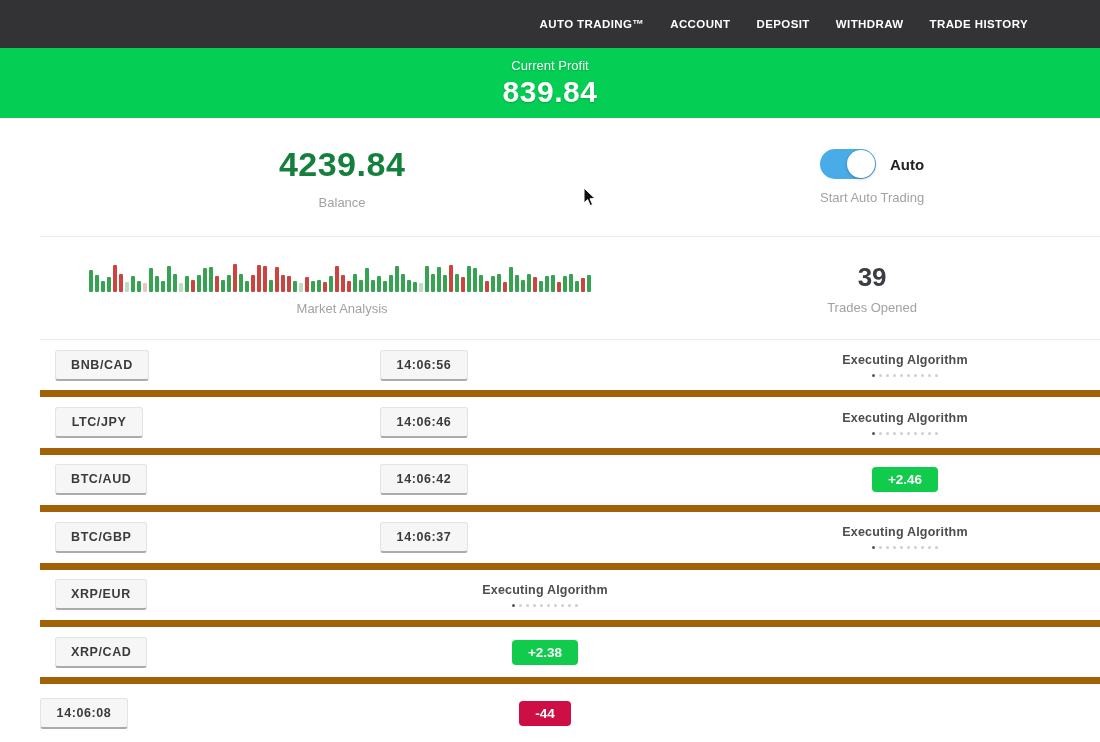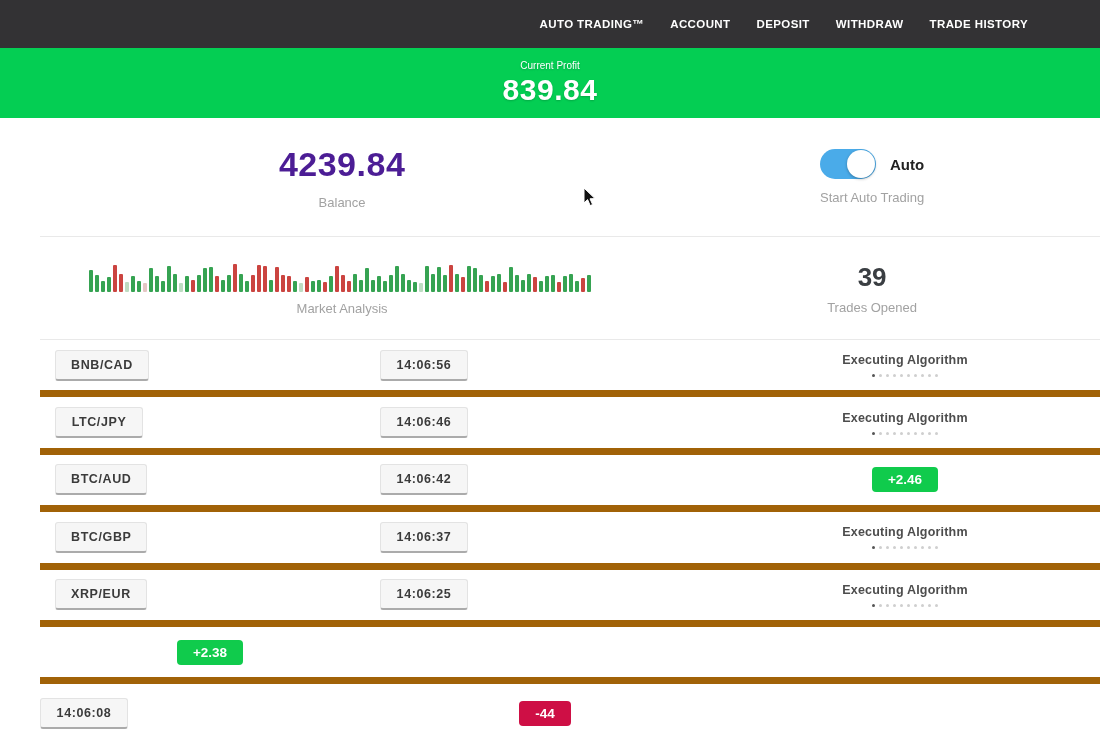--- a/index.html
+++ b/index.html
@@ -9,30 +9,30 @@
   
   .topnav { height:48px; background:var(--nav-bg,#333234); display:flex;
     align-items:center; justify-content:flex-end; padding-right:72px; gap:26px; }
   .topnav .nav-item { color:#fff; font-size:11.5px; font-weight:700;
     letter-spacing:.4px; cursor:pointer; white-space:nowrap; }
 
   
   .banner { height:70px; background:var(--banner-green,#04ce53); display:flex;
     flex-direction:column; align-items:center; justify-content:center; color:#fff;
     text-shadow:0 1px 2px rgba(0,0,0,.18); }
-  .banner .banner-label { font-size:10px; font-weight:400; margin-bottom:2px; }
+  .banner .banner-label { font-size:13px; font-weight:400; margin-bottom:2px; }
   .banner .banner-value { font-size:30px; font-weight:700; letter-spacing:.5px; }
 
   
   .stats-section { margin-left:40px; border-bottom:1px solid #e9e9e9;
     display:grid; grid-template-columns:57% 43%; }
   .stat-cell { display:flex; flex-direction:column; align-items:center; justify-content:center; }
   .section-balance { height:119px; }
   .section-market  { height:103px; }
-  .big-number { font-size:34px; font-weight:700; color:#4c1d95; letter-spacing:.5px; }
+  .big-number { font-size:34px; font-weight:700; color:#15803d; letter-spacing:.5px; }
   .mid-number { font-size:26px; font-weight:700; color:#3a3e42; }
   .stat-label { font-size:13px; color:#a2a2a2; margin-top:11px; }
 
   
   .toggle-row { display:flex; align-items:center; gap:14px; }
   .toggle { width:56px; height:30px; border-radius:15px; background:var(--toggle-blue,#4aabe9);
     position:relative; cursor:pointer; }
   .toggle .knob { position:absolute; top:1px; right:1px; width:28px; height:28px;
     border-radius:50%; background:#fff; box-shadow:0 1px 3px rgba(0,0,0,.3); }
   .toggle-state-label { font-size:15px; font-weight:700; color:#222; }
@@ -265,39 +265,39 @@
           <i></i>
           <i></i>
           <i></i>
           <i></i>
         </span>
     </div>
   </div>
 
   <div class="trade-row">
     <div class="pair-cell"><span class="chip">XRP/EUR</span></div>
-    <div><span class="chip">14:06:25</span></div>
     <div class="status-cell">
       <span class="exec-label">Executing Algorithm</span>
       <span class="dots">
           <i class="active"></i>
           <i></i>
           <i></i>
           <i></i>
           <i></i>
           <i></i>
           <i></i>
           <i></i>
           <i></i>
           <i></i>
         </span>
     </div>
   </div>
 
   <div class="trade-row">
+    <div class="pair-cell"><span class="chip">XRP/CAD</span></div>
     <div class="status-cell">
       <span class="result-badge green">
         <span>+</span>
         <span>2.38</span>
       </span>
     </div>
   </div>
 
   <div class="trade-row">
     <div><span class="chip">14:06:08</span></div>

